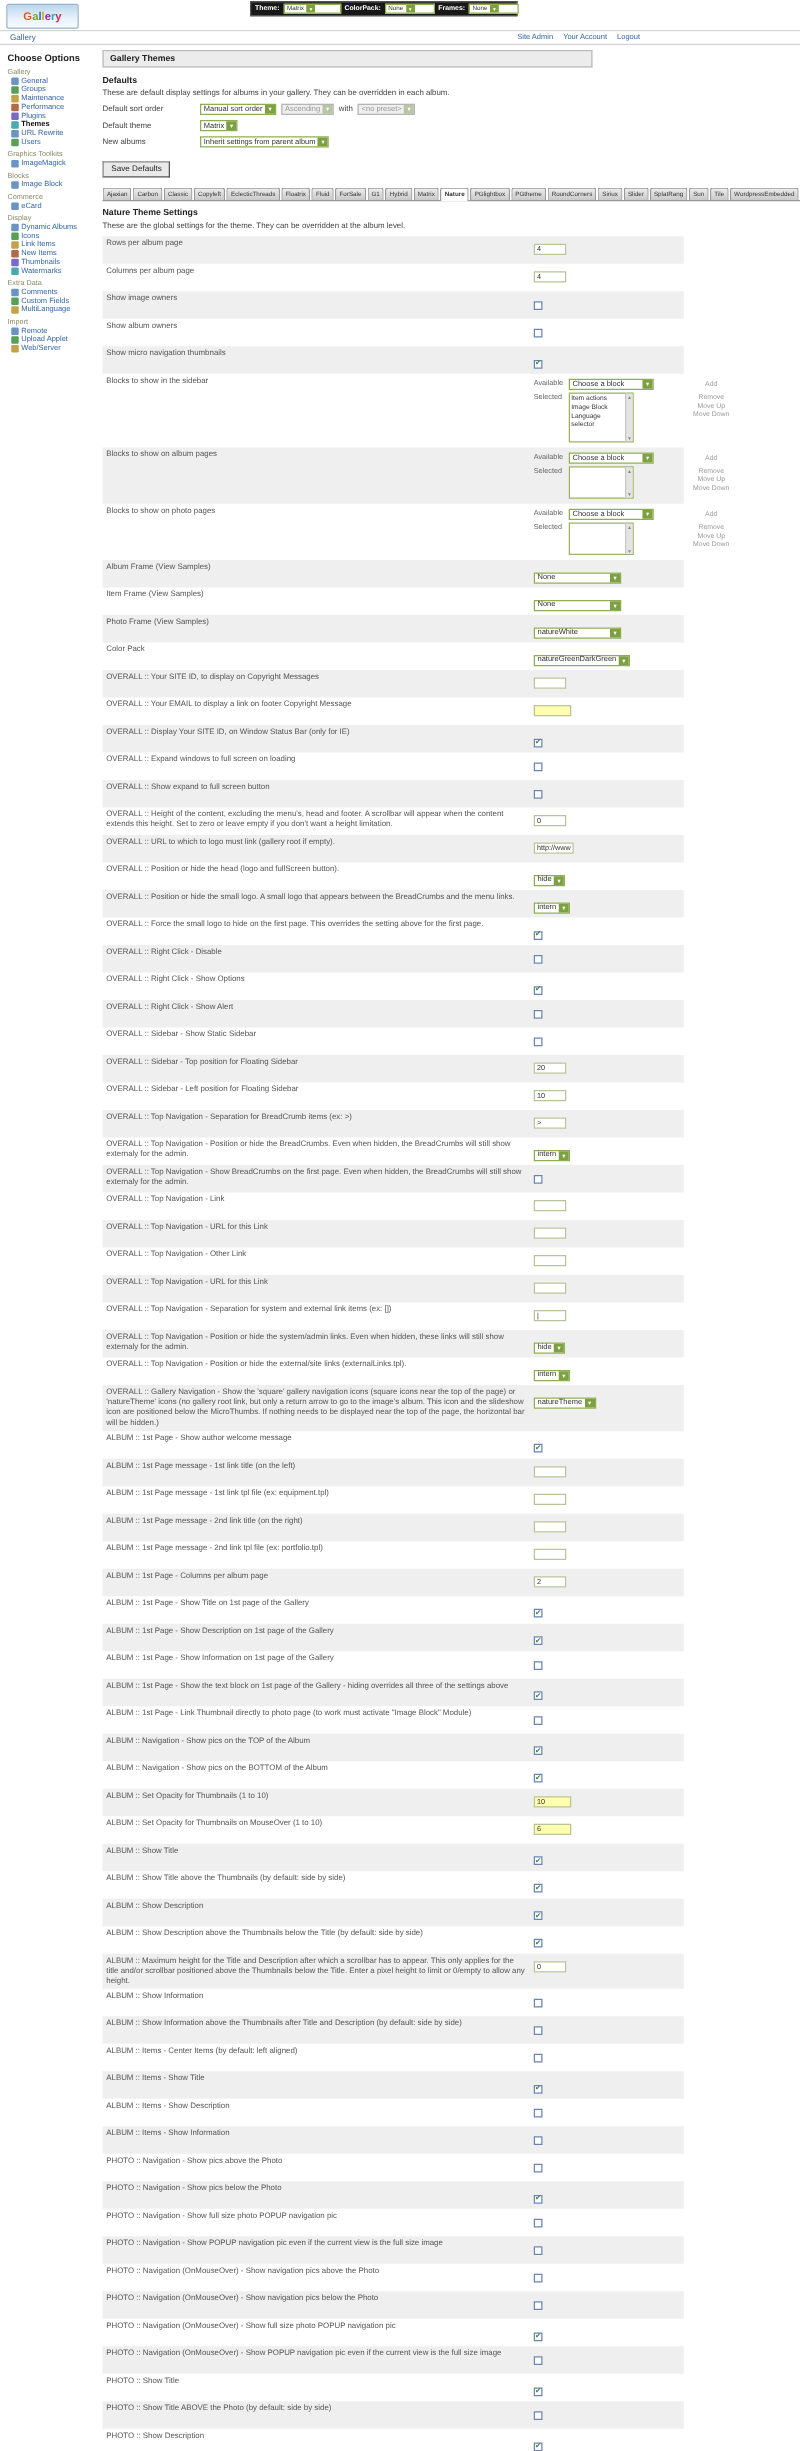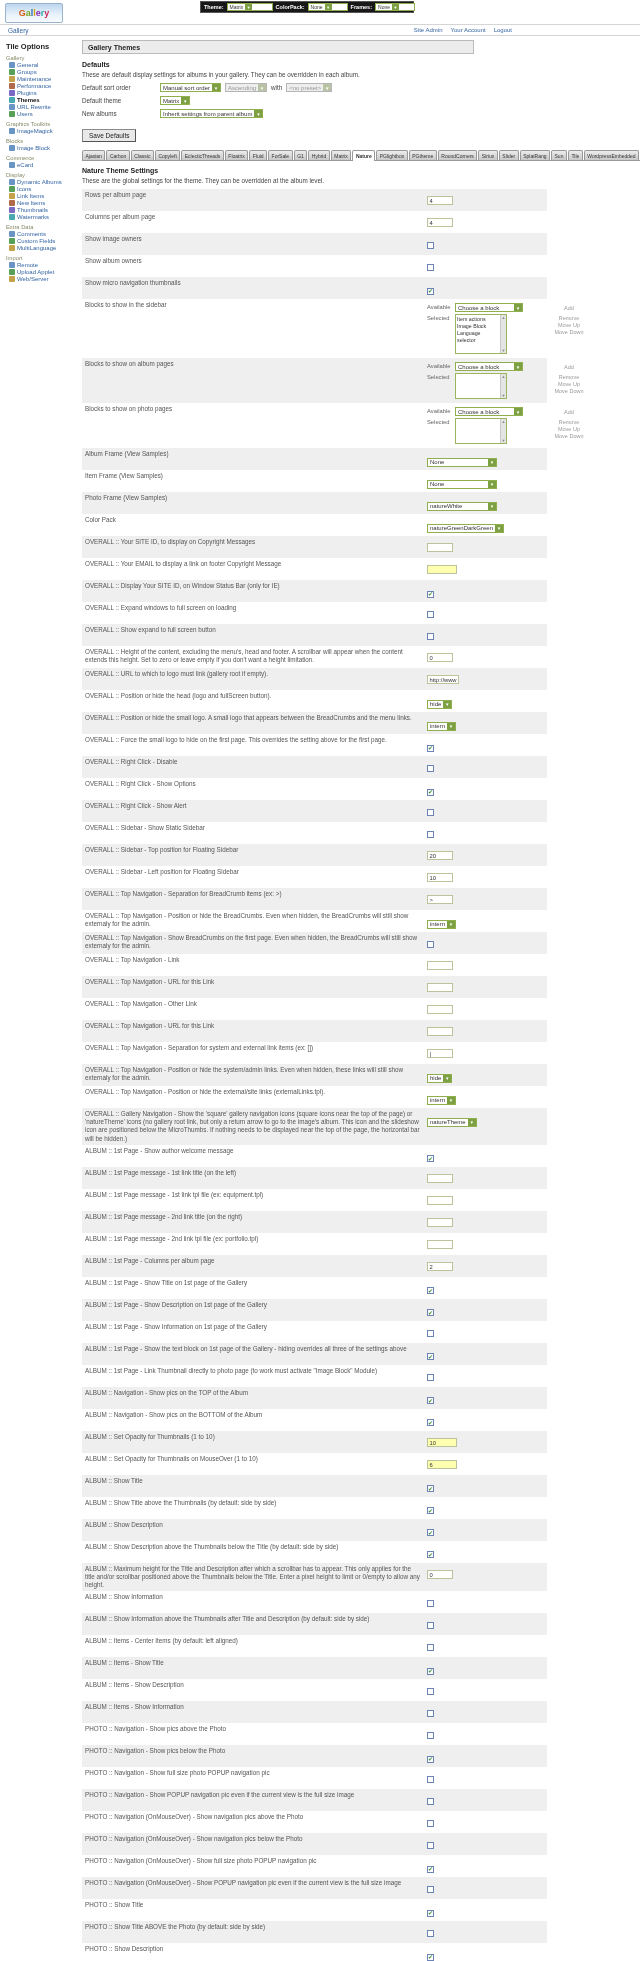--- a/index.html
+++ b/index.html
@@ -116,21 +116,21 @@
   <span class="spacer"></span>
   <span class="ulinks">
       <a href="#">Site Admin</a>
       <a href="#">Your Account</a>
       <a href="#">Logout</a>
     </span>
 </div>
 
 <div class="wrap">
   <div class="sidebar">
-    <div class="sb-title">Tile Options</div>
+    <div class="sb-title">Choose Options</div>
     <div>
         <div class="sb-cap">Gallery</div>
         <div class="sb-item">
           <span class="ico" style="background: rgb(106, 148, 196);"></span>
           <a href="#">General</a>
         </div>
         <div class="sb-item">
           <span class="ico" style="background: rgb(88, 160, 88);"></span>
           <a href="#">Groups</a>
         </div>

